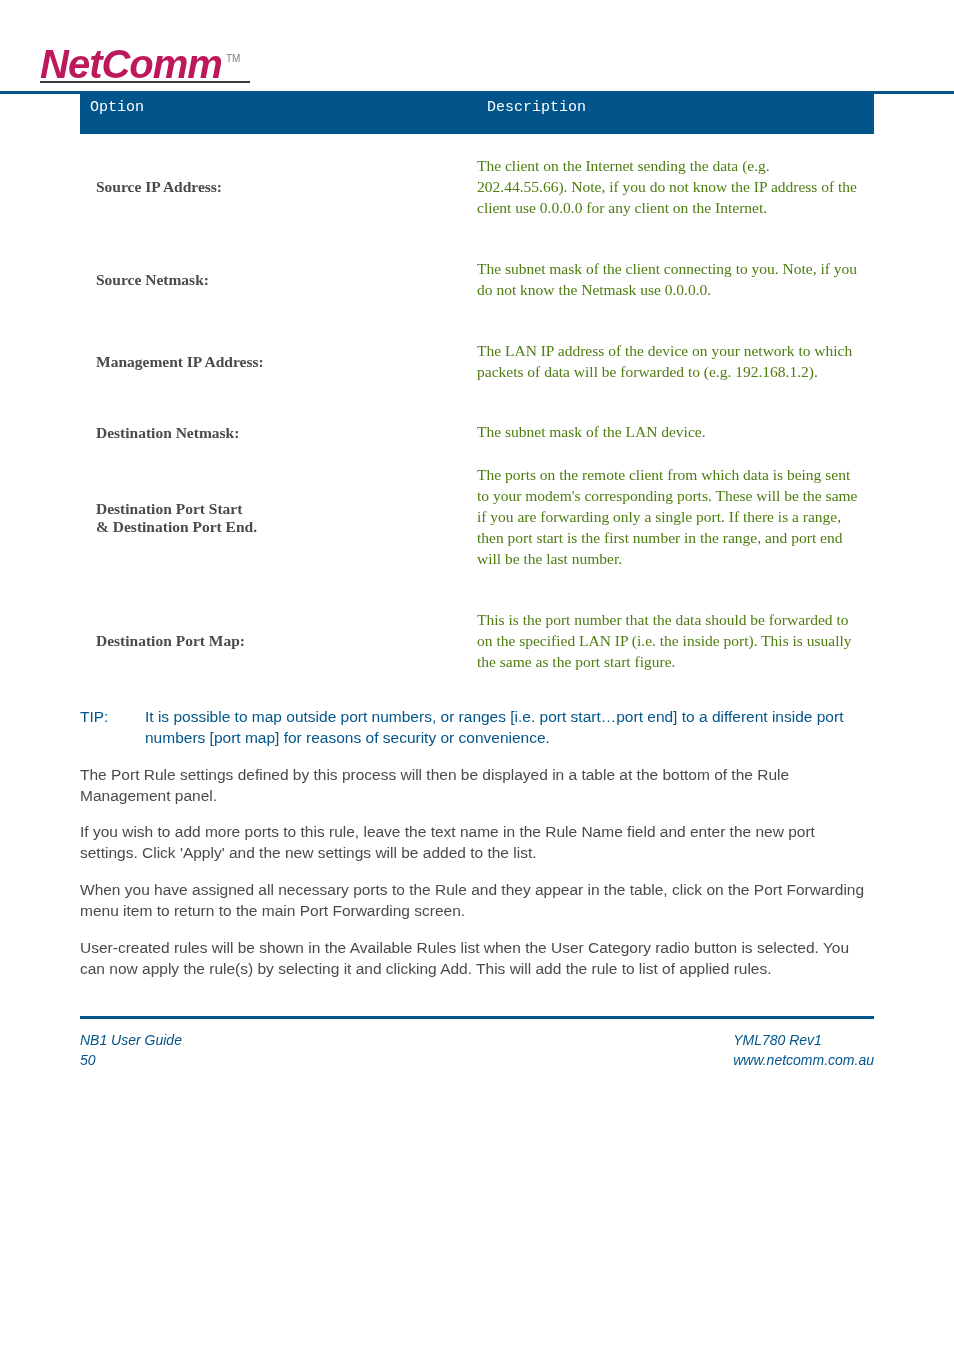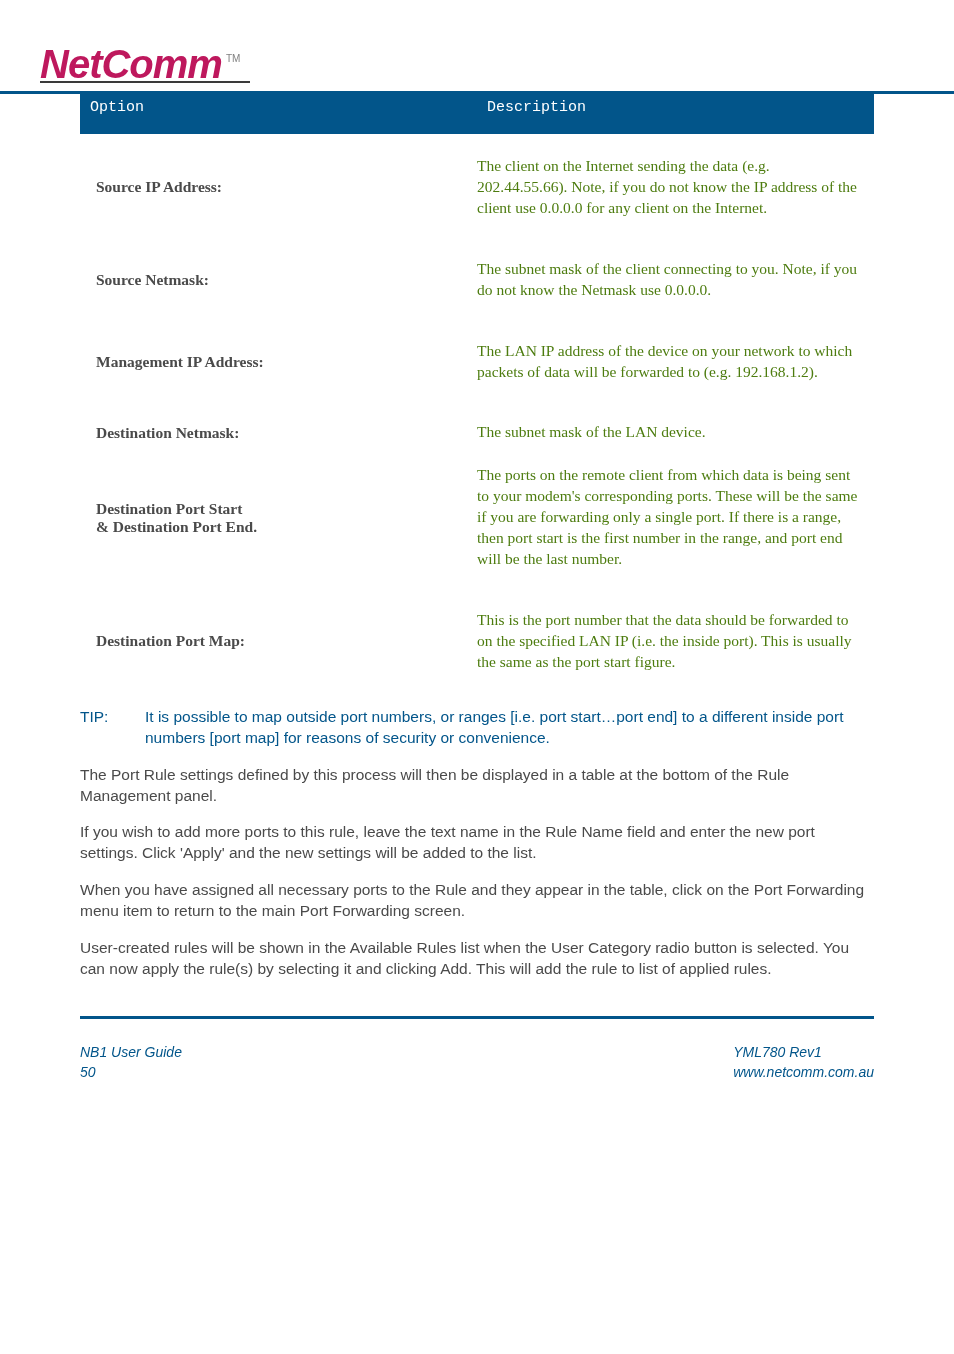--- a/index.html
+++ b/index.html
@@ -110,21 +110,21 @@
   h2.section {
     color: #02558a;
     font-size: 19px;
     font-weight: 400;
     margin: 18px 0 10px 0;
     font-family: "Segoe UI", Tahoma, sans-serif;
   }
   .footer {
     border-top: 3px solid #02558a;
     margin-top: 36px;
-    padding-top: 24px;
+    padding-top: 12px;
     display: flex;
     justify-content: space-between;
     font-style: italic;
     color: #02558a;
     font-size: 14px;
     line-height: 1.4;
   }
   .footer .right {
     text-align: left;
   }

